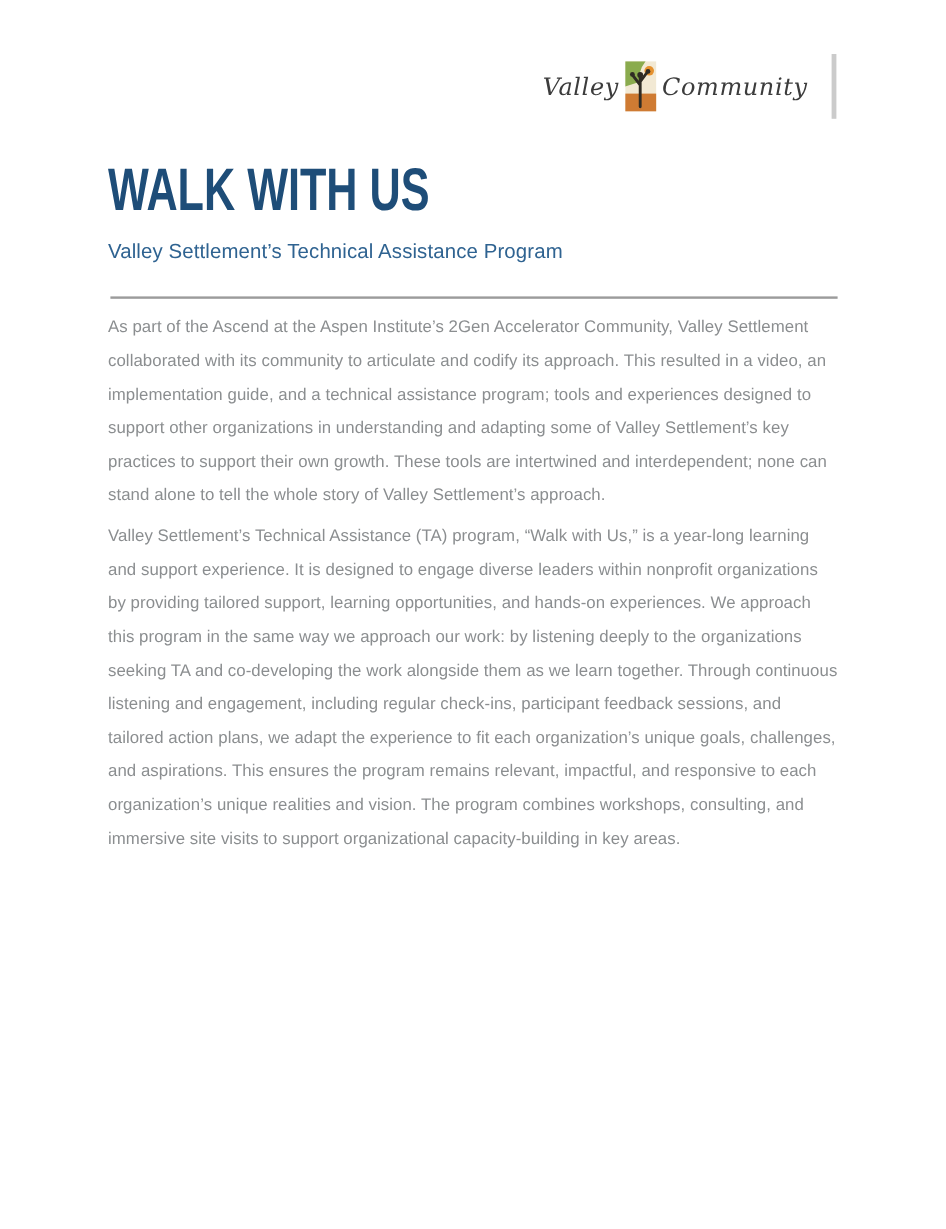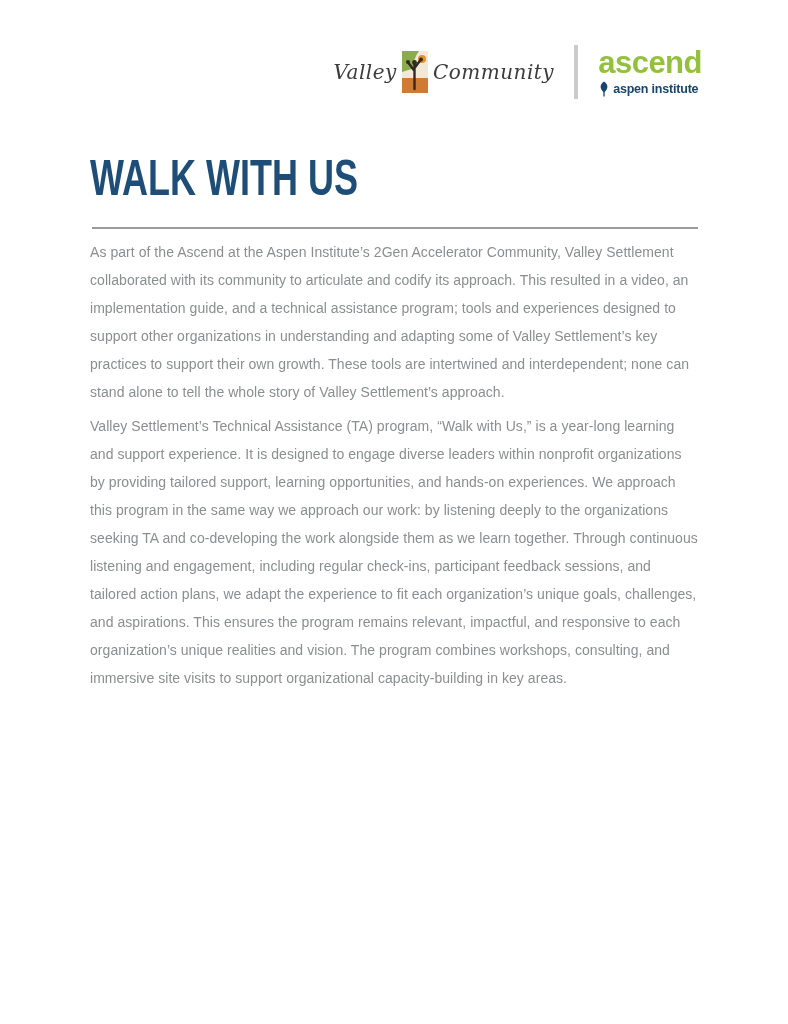--- a/index.html
+++ b/index.html
@@ -13,21 +13,21 @@
   .vs-logo { display: flex; align-items: center; gap: 5px; color: #3c3c3c; }
   .vs-script { font-family: "DejaVu Serif", serif; font-style: italic; font-size: 20px; letter-spacing: 0.5px; white-space: nowrap; }
   .vs-icon svg { display: block; }
   .logo-divider { width: 4px; height: 54px; background: #cbcbcb; margin: 0 5px; }
   .ascend-logo { display: flex; flex-direction: column; align-items: flex-start; line-height: 1; }
   .ascend-word { font-size: 31px; font-weight: 700; color: #94c13d; letter-spacing: -0.5px; margin-bottom: 3px; }
   .ascend-sub { display: flex; align-items: center; gap: 3px; color: #17456e; font-weight: 700; font-size: 12.5px; letter-spacing: -0.2px; }
   .leaf svg { display: block; }
 
   
-  .content { position: absolute; left: 90px; top: 136px; width: 608px; margin-top: 20px; }
+  .content { position: absolute; left: 90px; top: 136px; width: 608px; }
   h1.title { margin: 0; font-size: 50px; line-height: 44px; color: #1e4d78; font-weight: 700; white-space: nowrap; }
   h1.title .condense { display: inline-block; transform: scaleX(0.72); transform-origin: left center; }
   h2.subtitle { margin: 20px 0 0 0; font-size: 17px; line-height: 20px; color: #2f6391; font-weight: 400; letter-spacing: 0.1px; }
   hr.rule { margin: 27px 0 0 2px; border: none; border-top: 2px solid #9b9b9b; }
   p.body { margin: 9px 0 0 0; font-size: 14px; line-height: 28px; color: #8b8e90; letter-spacing: 0.05px; }
   p.body + p.body { margin-top: 6px; }
 </style>
 </head>
 <body>
 
@@ -47,35 +47,24 @@
           <circle cx="6" cy="11" r="2" fill="#2f2b24"></circle>
           <circle cx="19" cy="8.5" r="2" fill="#2f2b24"></circle>
           <circle cx="12.5" cy="11.5" r="2.4" fill="#2f2b24"></circle>
         </svg>
       </span>
       <span class="vs-script">Community</span>
     </div>
 
     <div class="logo-divider"></div>
 
-    <div class="ascend-logo">
-      <div class="ascend-word">ascend</div>
-      <div class="ascend-sub">
-        <span class="leaf">
-          <svg width="12" height="16" viewBox="0 0 12 16">
-            <path d="M6,0.5 C9.8,3 11.2,7.2 6,11.5 C0.8,7.2 2.2,3 6,0.5 Z" fill="#17456e"></path>
-            <rect x="5.35" y="10.5" width="1.3" height="5" fill="#17456e"></rect>
-          </svg>
-        </span>
-        <span>aspen institute</span>
-      </div>
-    </div>
 
   </header>
 
   <main class="content">
     <h1 class="title"><span class="condense">WALK WITH US</span></h1>
+    <h2 class="subtitle">Valley Settlement’s Technical Assistance Program</h2>
     <hr class="rule">
     <p class="body">As part of the Ascend at the Aspen Institute’s 2Gen Accelerator Community, Valley Settlement collaborated with its community to articulate and codify its approach. This resulted in a video, an implementation guide, and a technical assistance program; tools and experiences designed to support other organizations in understanding and adapting some of Valley Settlement’s key practices to support their own growth. These tools are intertwined and interdependent; none can stand alone to tell the whole story of Valley Settlement’s approach.</p>
     <p class="body">Valley Settlement’s Technical Assistance (TA) program, “Walk with Us,” is a year-long learning and support experience. It is designed to engage diverse leaders within nonprofit organizations by providing tailored support, learning opportunities, and hands-on experiences. We approach this program in the same way we approach our work: by listening deeply to the organizations seeking TA and co-developing the work alongside them as we learn together. Through continuous listening and engagement, including regular check-ins, participant feedback sessions, and tailored action plans, we adapt the experience to fit each organization’s unique goals, challenges, and aspirations. This ensures the program remains relevant, impactful, and responsive to each organization’s unique realities and vision. The program combines workshops, consulting, and immersive site visits to support organizational capacity-building in key areas.</p>
   </main>
 
 </div>
 
 </body></html>

